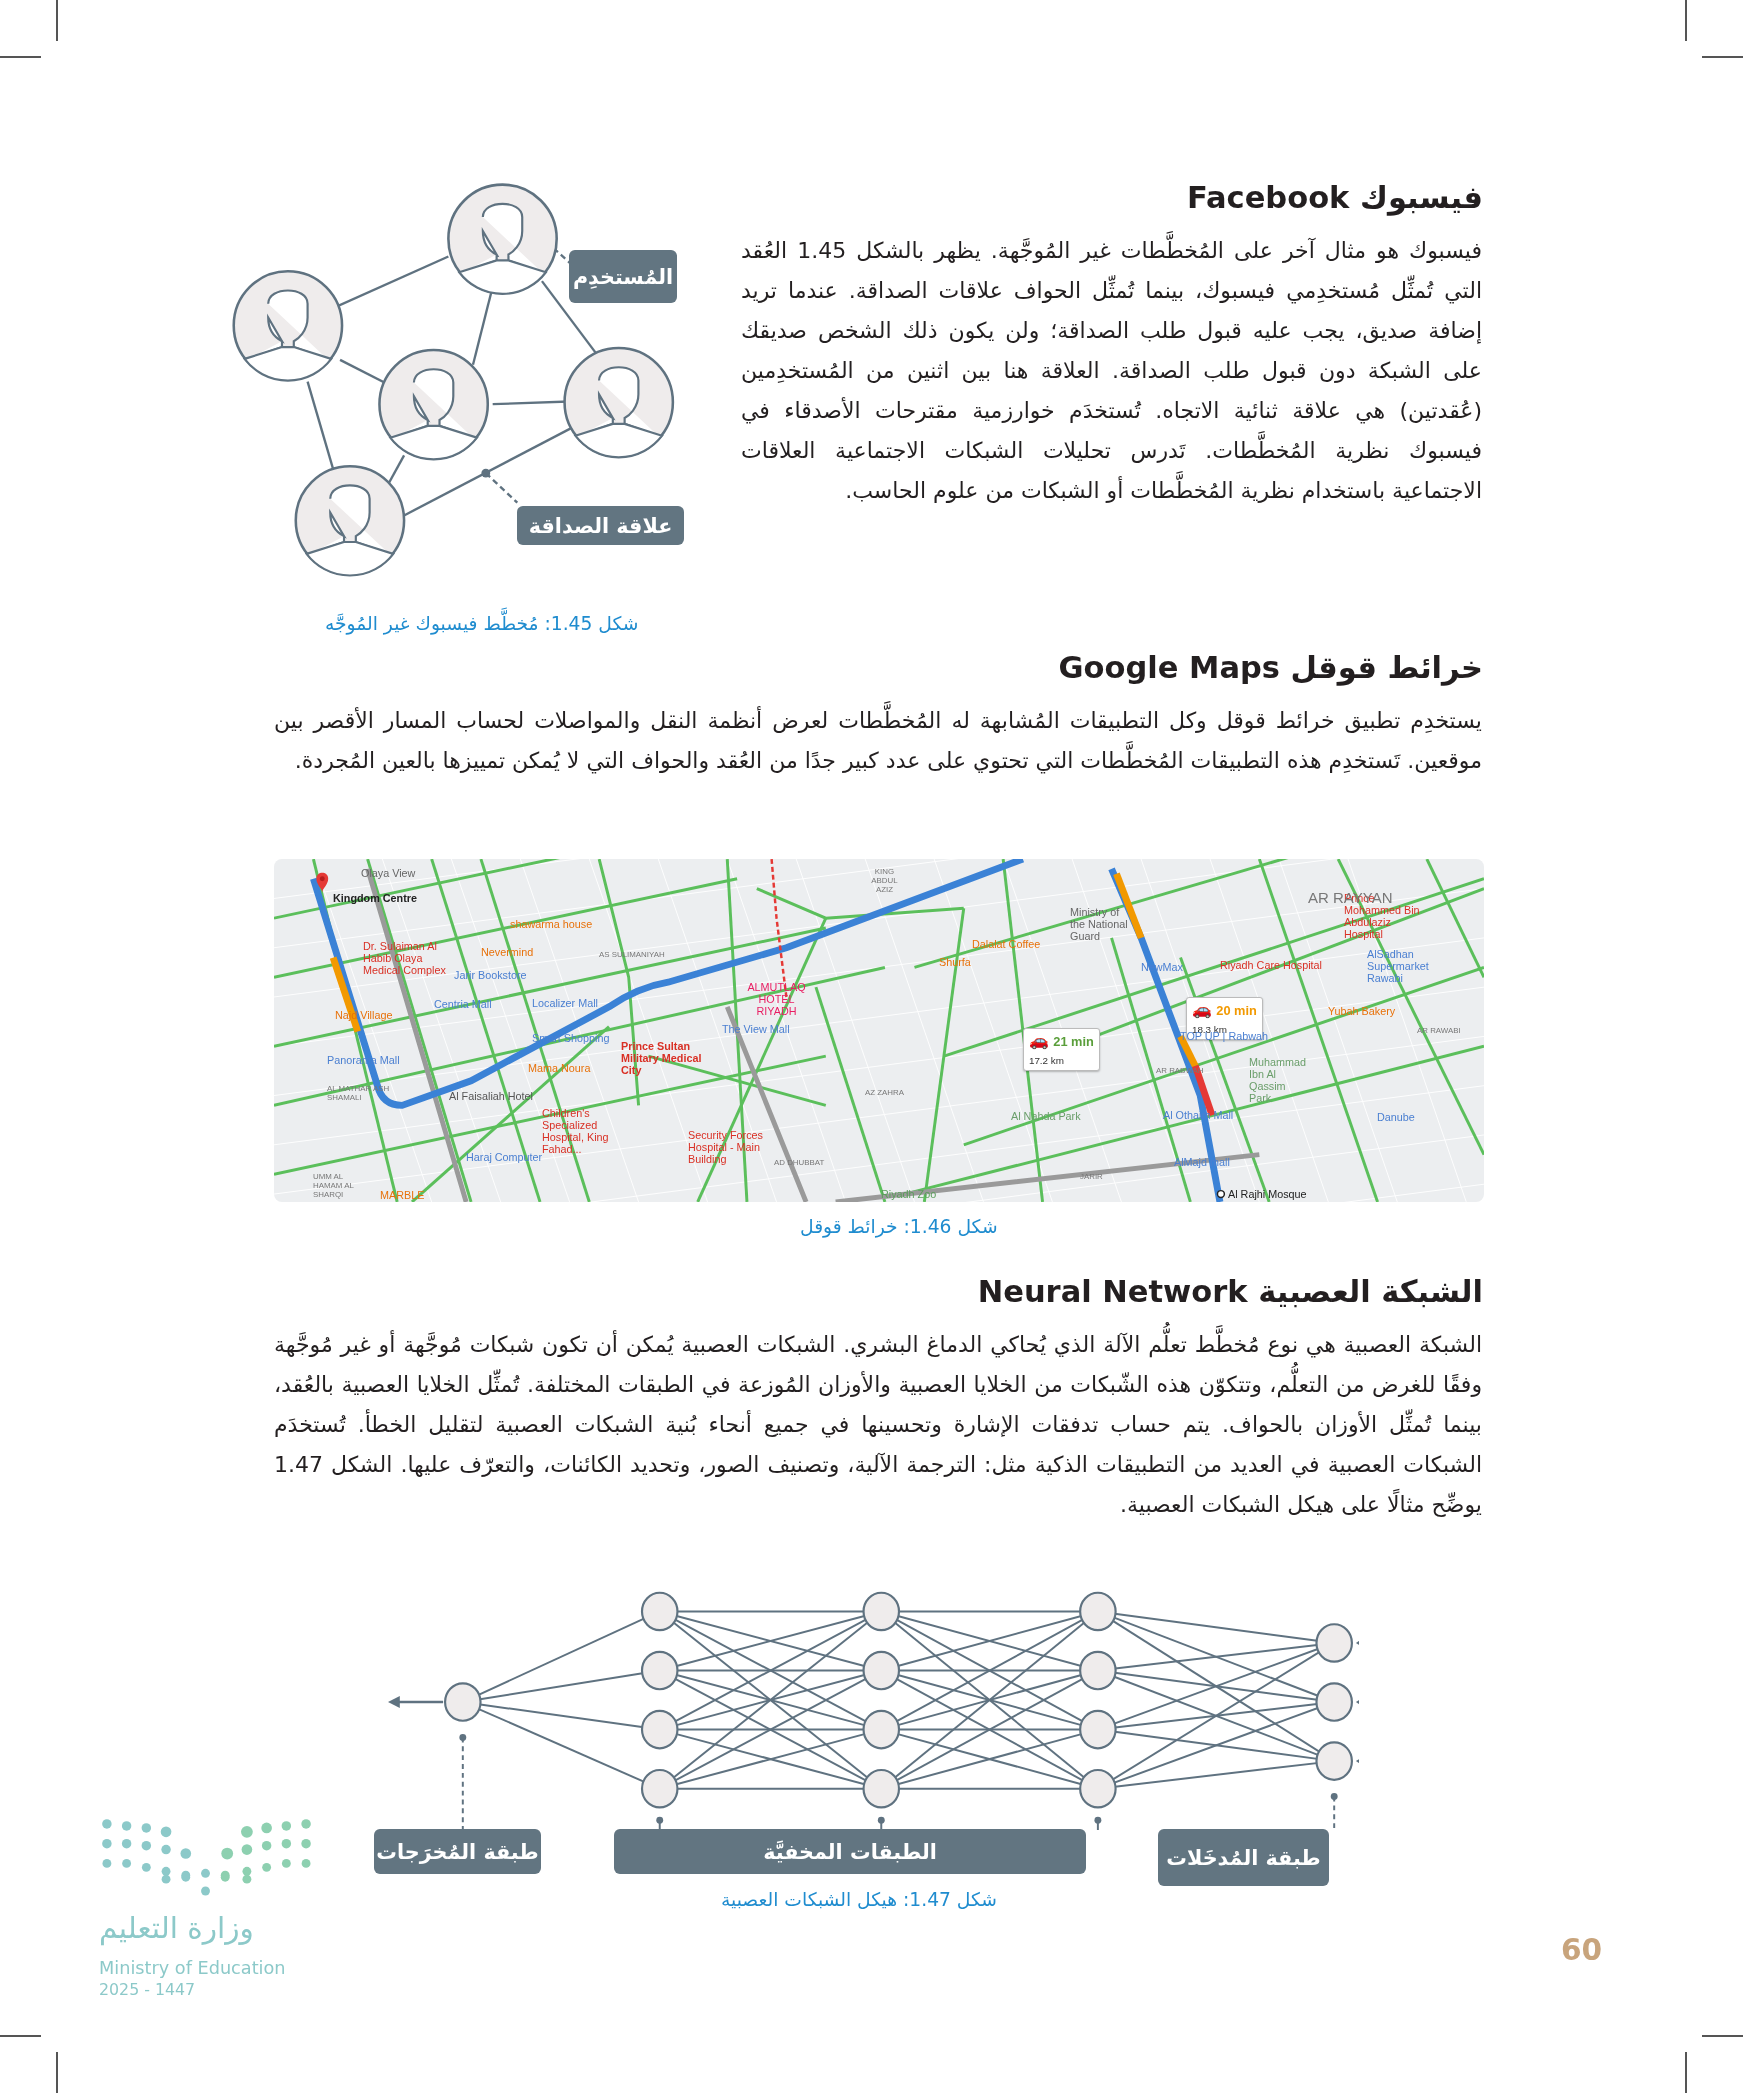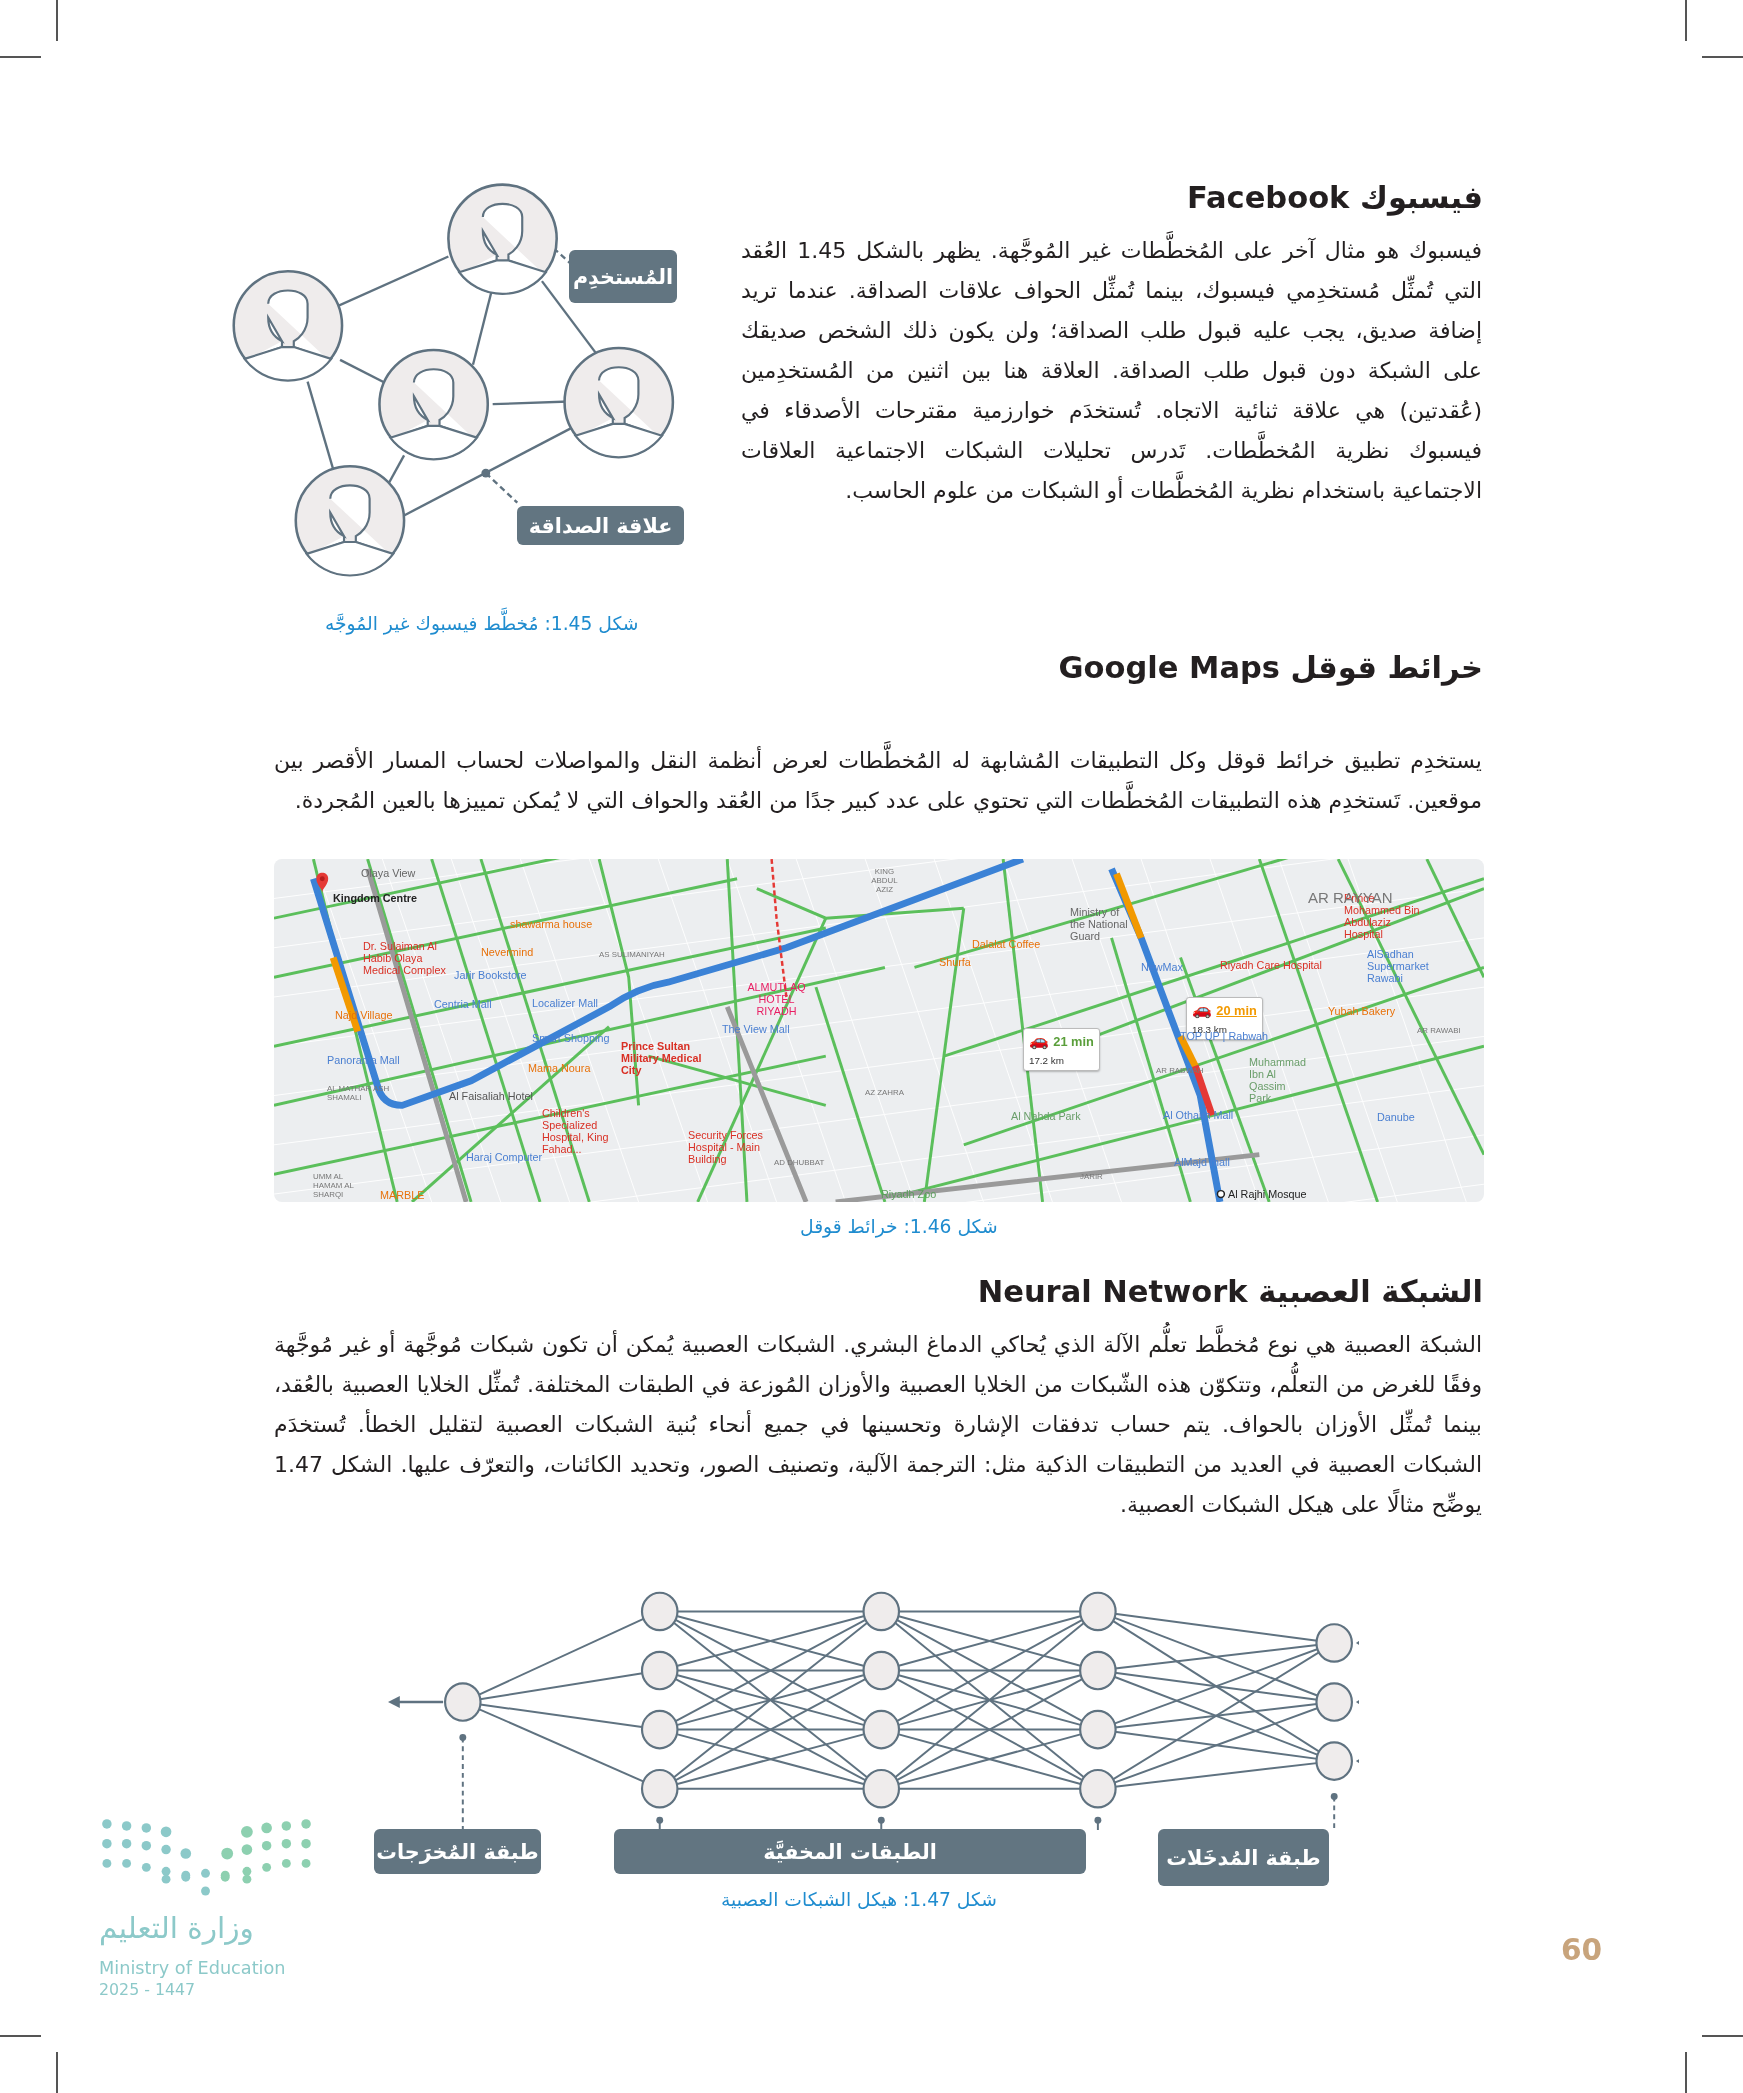--- a/index.html
+++ b/index.html
@@ -98,21 +98,21 @@
         </g>
       </g>
     </g>
 </svg>
 
 <div class="label-box" style="left:569px; top:250px; width:108px; height:53px;">المُستخدِم</div>
 <div class="label-box" style="left:517px; top:506px; width:167px; height:39px;">علاقة الصداقة</div>
 <div class="caption" style="left:325px; top:613px;">شكل 1.45: مُخطَّط فيسبوك غير المُوجَّه</div>
 
 <div class="heading" style="right:261px; top:650px;">خرائط قوقل Google Maps</div>
-<div class="para" style="left:274px; top:701px; width:1208px;margin-top:40px;">يستخدِم تطبيق خرائط قوقل وكل التطبيقات المُشابهة له المُخطَّطات لعرض أنظمة النقل والمواصلات لحساب المسار الأقصر بين موقعين. تَستخدِم هذه التطبيقات المُخطَّطات التي تحتوي على عدد كبير جدًا من العُقد والحواف التي لا يُمكن تمييزها بالعين المُجردة.</div>
+<div class="para" style="left:274px; top:701px; width:1208px;">يستخدِم تطبيق خرائط قوقل وكل التطبيقات المُشابهة له المُخطَّطات لعرض أنظمة النقل والمواصلات لحساب المسار الأقصر بين موقعين. تَستخدِم هذه التطبيقات المُخطَّطات التي تحتوي على عدد كبير جدًا من العُقد والحواف التي لا يُمكن تمييزها بالعين المُجردة.</div>
 
 <div class="map">
   <svg width="1210" height="343" viewBox="0 0 1228 348">
 
     <g stroke="#ffffff" stroke-width="1" opacity="0.9">
       <path d="M0 40 L1228 -120 M0 90 L1228 -70 M0 140 L1228 -20 M0 190 L1228 30 M0 240 L1228 80 M0 290 L1228 130 M0 340 L1228 180 M0 390 L1228 230 M0 440 L1228 280 M0 490 L1228 330 M0 540 L1228 380"></path>
       <path d="M40 0 L160 348 M110 0 L230 348 M180 0 L300 348 M250 0 L370 348 M320 0 L440 348 M390 0 L510 348 M460 0 L580 348 M530 0 L650 348 M600 0 L720 348 M670 0 L790 348 M740 0 L860 348 M810 0 L930 348 M880 0 L1000 348 M950 0 L1070 348 M1020 0 L1140 348 M1090 0 L1210 348"></path>
     </g>
 
     <g stroke="#5bbf5b" stroke-width="3" fill="none">
@@ -162,21 +162,21 @@
       <circle cx="49" cy="20" r="2.5" fill="#b71c1c"></circle>
     </g>
     <circle cx="961" cy="340" r="3.5" fill="#fff" stroke="#222" stroke-width="1.5"></circle>
   </svg>
 
   <div class="map-label" style="left:59px; top:33px; font-weight:bold; color:#222;">Kingdom Centre</div>
   <div class="map-label" style="left:954px; top:329px; color:#222;">Al Rajhi Mosque</div>
 
   <div class="route-box" style="left:912px; top:138px;">
     <span>🚗</span>
-    <span class="t" style="color:#f29900;text-decoration:underline;">20 min</span><br>
+    <span class="t" style="color:#f29900;">20 min</span><br>
     <span class="d">18.3 km</span>
   </div>
   <div class="route-box" style="left:749px; top:169px;">
     <span>🚗</span>
     <span class="t" style="color:#5a9e3a;">21 min</span><br>
     <span class="d">17.2 km</span>
   </div>
 
   
   <div class="map-label" style="left:87px; top:7.9px; color:#666;">Olaya View</div>

